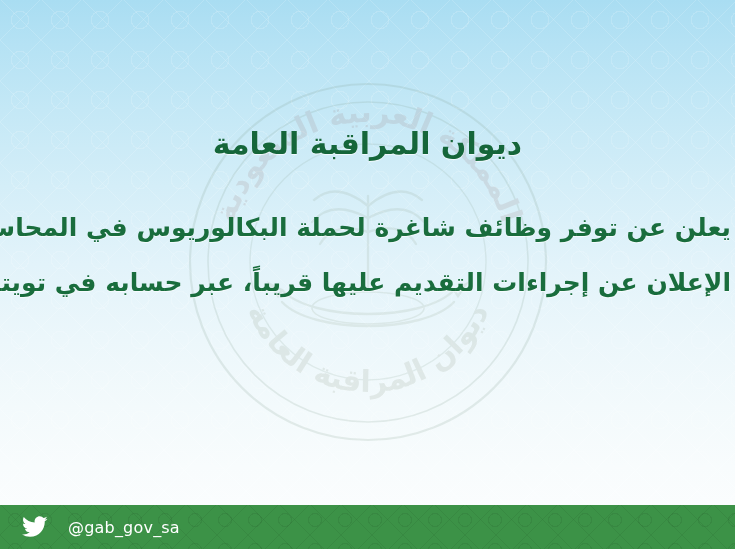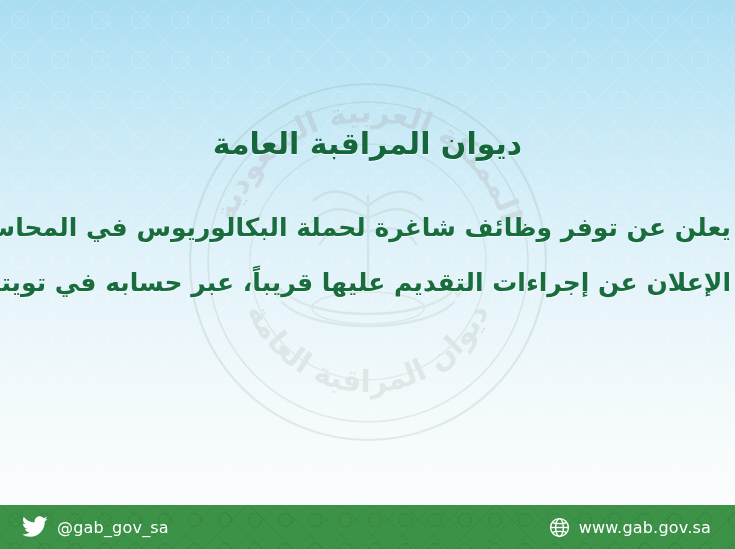--- a/index.html
+++ b/index.html
@@ -144,21 +144,21 @@
         rgba(0,0,0,0) 7px);
     background-size: 31px 31px, 31px 31px, 30px 30px;
   }
 
   .footer-item {
     position: absolute;
     top: 0;
     height: 44px;
     display: flex;
     align-items: center;
-    gap: 9px;
+    gap: 20px;
     z-index: 2;
   }
   .footer-item.left  { left: 22px; }
   .footer-item.right { right: 24px; }
 
   .footer-label {
     color: #ffffff;
     font-family: "DejaVu Sans", "Liberation Sans", sans-serif;
     font-size: 16px;
     font-weight: normal;
@@ -224,29 +224,15 @@
 
     <div class="footer-item left">
       <span>
         <svg class="icon-svg" width="26" height="22" viewBox="0 0 24 20" xmlns="http://www.w3.org/2000/svg">
           <path fill="#ffffff" d="M23.6 2.4c-.86.38-1.79.64-2.76.76a4.8 4.8 0 0 0 2.11-2.65 9.6 9.6 0 0 1-3.05 1.17A4.79 4.79 0 0 0 16.4 0c-2.65 0-4.8 2.15-4.8 4.8 0 .38.04.74.12 1.09A13.6 13.6 0 0 1 1.63.88a4.8 4.8 0 0 0 1.49 6.4A4.75 4.75 0 0 1 .94 6.7v.06a4.8 4.8 0 0 0 3.85 4.7c-.4.1-.82.16-1.26.16-.3 0-.6-.03-.9-.08a4.8 4.8 0 0 0 4.48 3.33A9.63 9.63 0 0 1 0 16.9a13.57 13.57 0 0 0 7.36 2.16c8.83 0 13.66-7.32 13.66-13.66 0-.21 0-.42-.01-.62a9.7 9.7 0 0 0 2.59-2.38z"></path>
         </svg>
       </span>
       <span class="footer-label">@gab_gov_sa</span>
     </div>
 
-    <div class="footer-item right">
-      <span>
-        <svg class="icon-svg" width="21" height="21" viewBox="0 0 24 24" xmlns="http://www.w3.org/2000/svg">
-          <g fill="none" stroke="#ffffff" stroke-width="1.6">
-            <circle cx="12" cy="12" r="10.2"></circle>
-            <ellipse cx="12" cy="12" rx="4.4" ry="10.2"></ellipse>
-            <line x1="1.8" y1="12" x2="22.2" y2="12"></line>
-            <path d="M3.6 6.2 C6.6 8.1 17.4 8.1 20.4 6.2"></path>
-            <path d="M3.6 17.8 C6.6 15.9 17.4 15.9 20.4 17.8"></path>
-          </g>
-        </svg>
-      </span>
-      <span class="footer-label">www.gab.gov.sa</span>
-    </div>
   </div>
 
 </div>
 
 </body></html>

